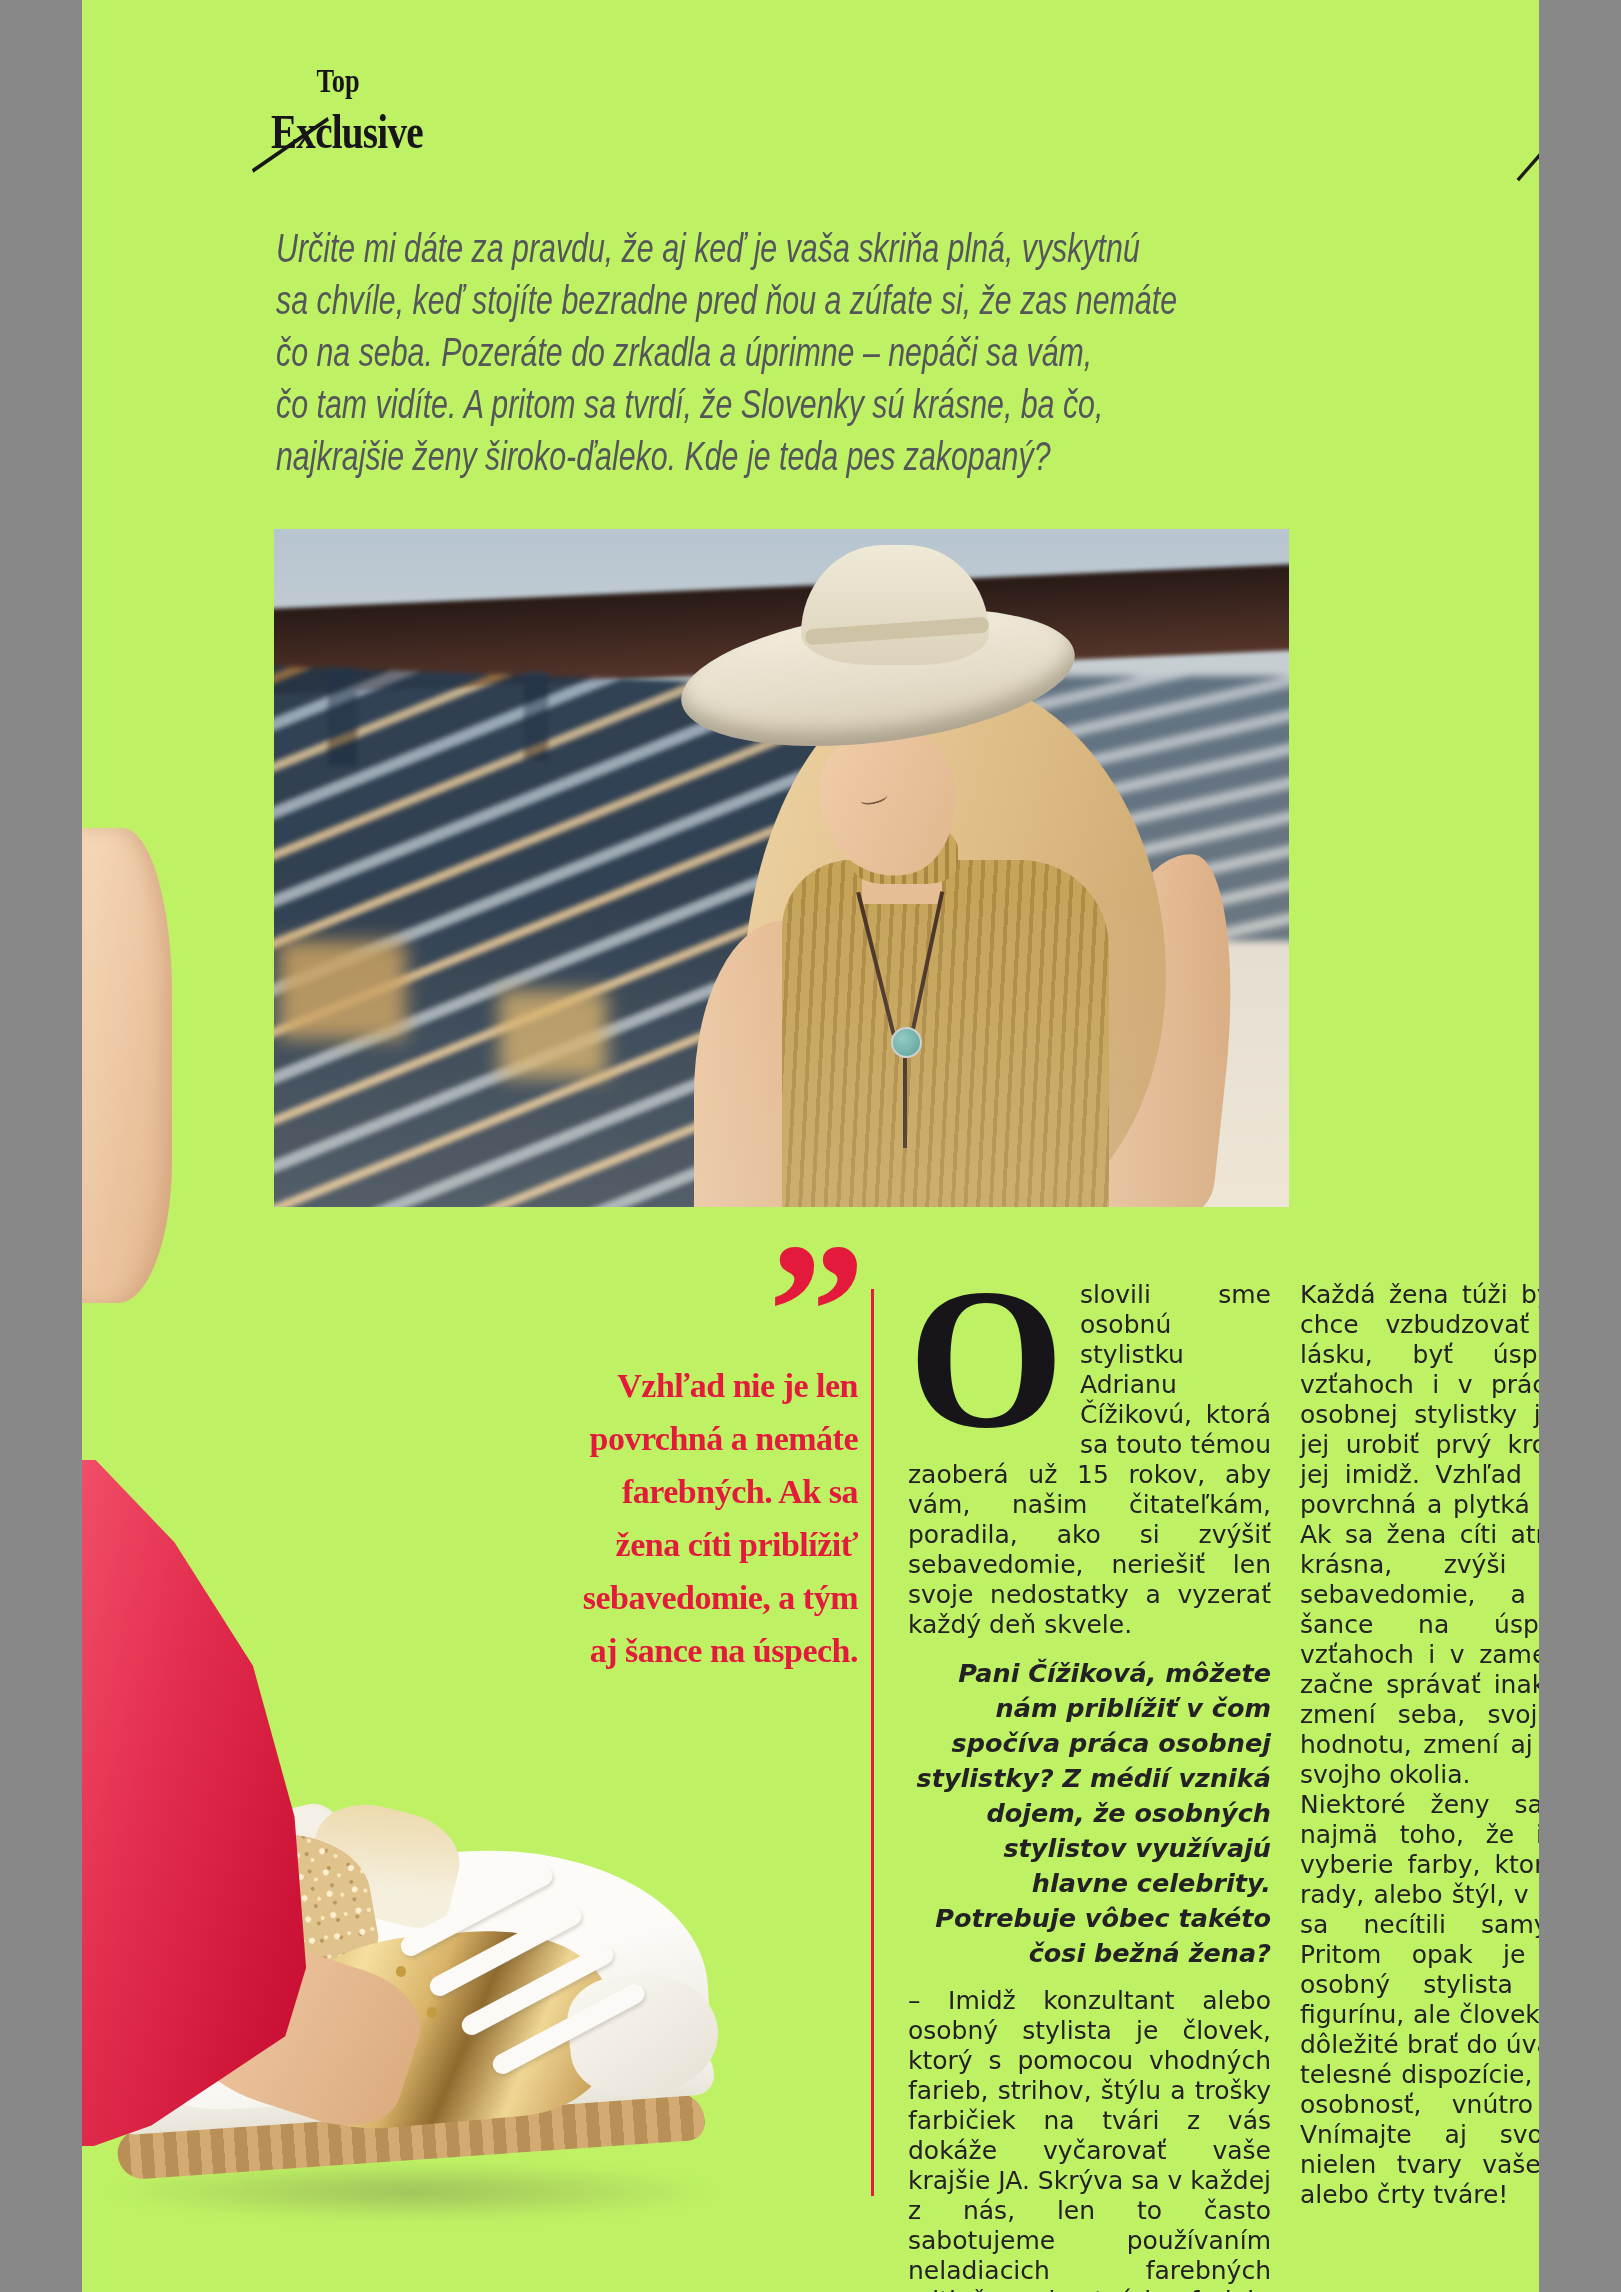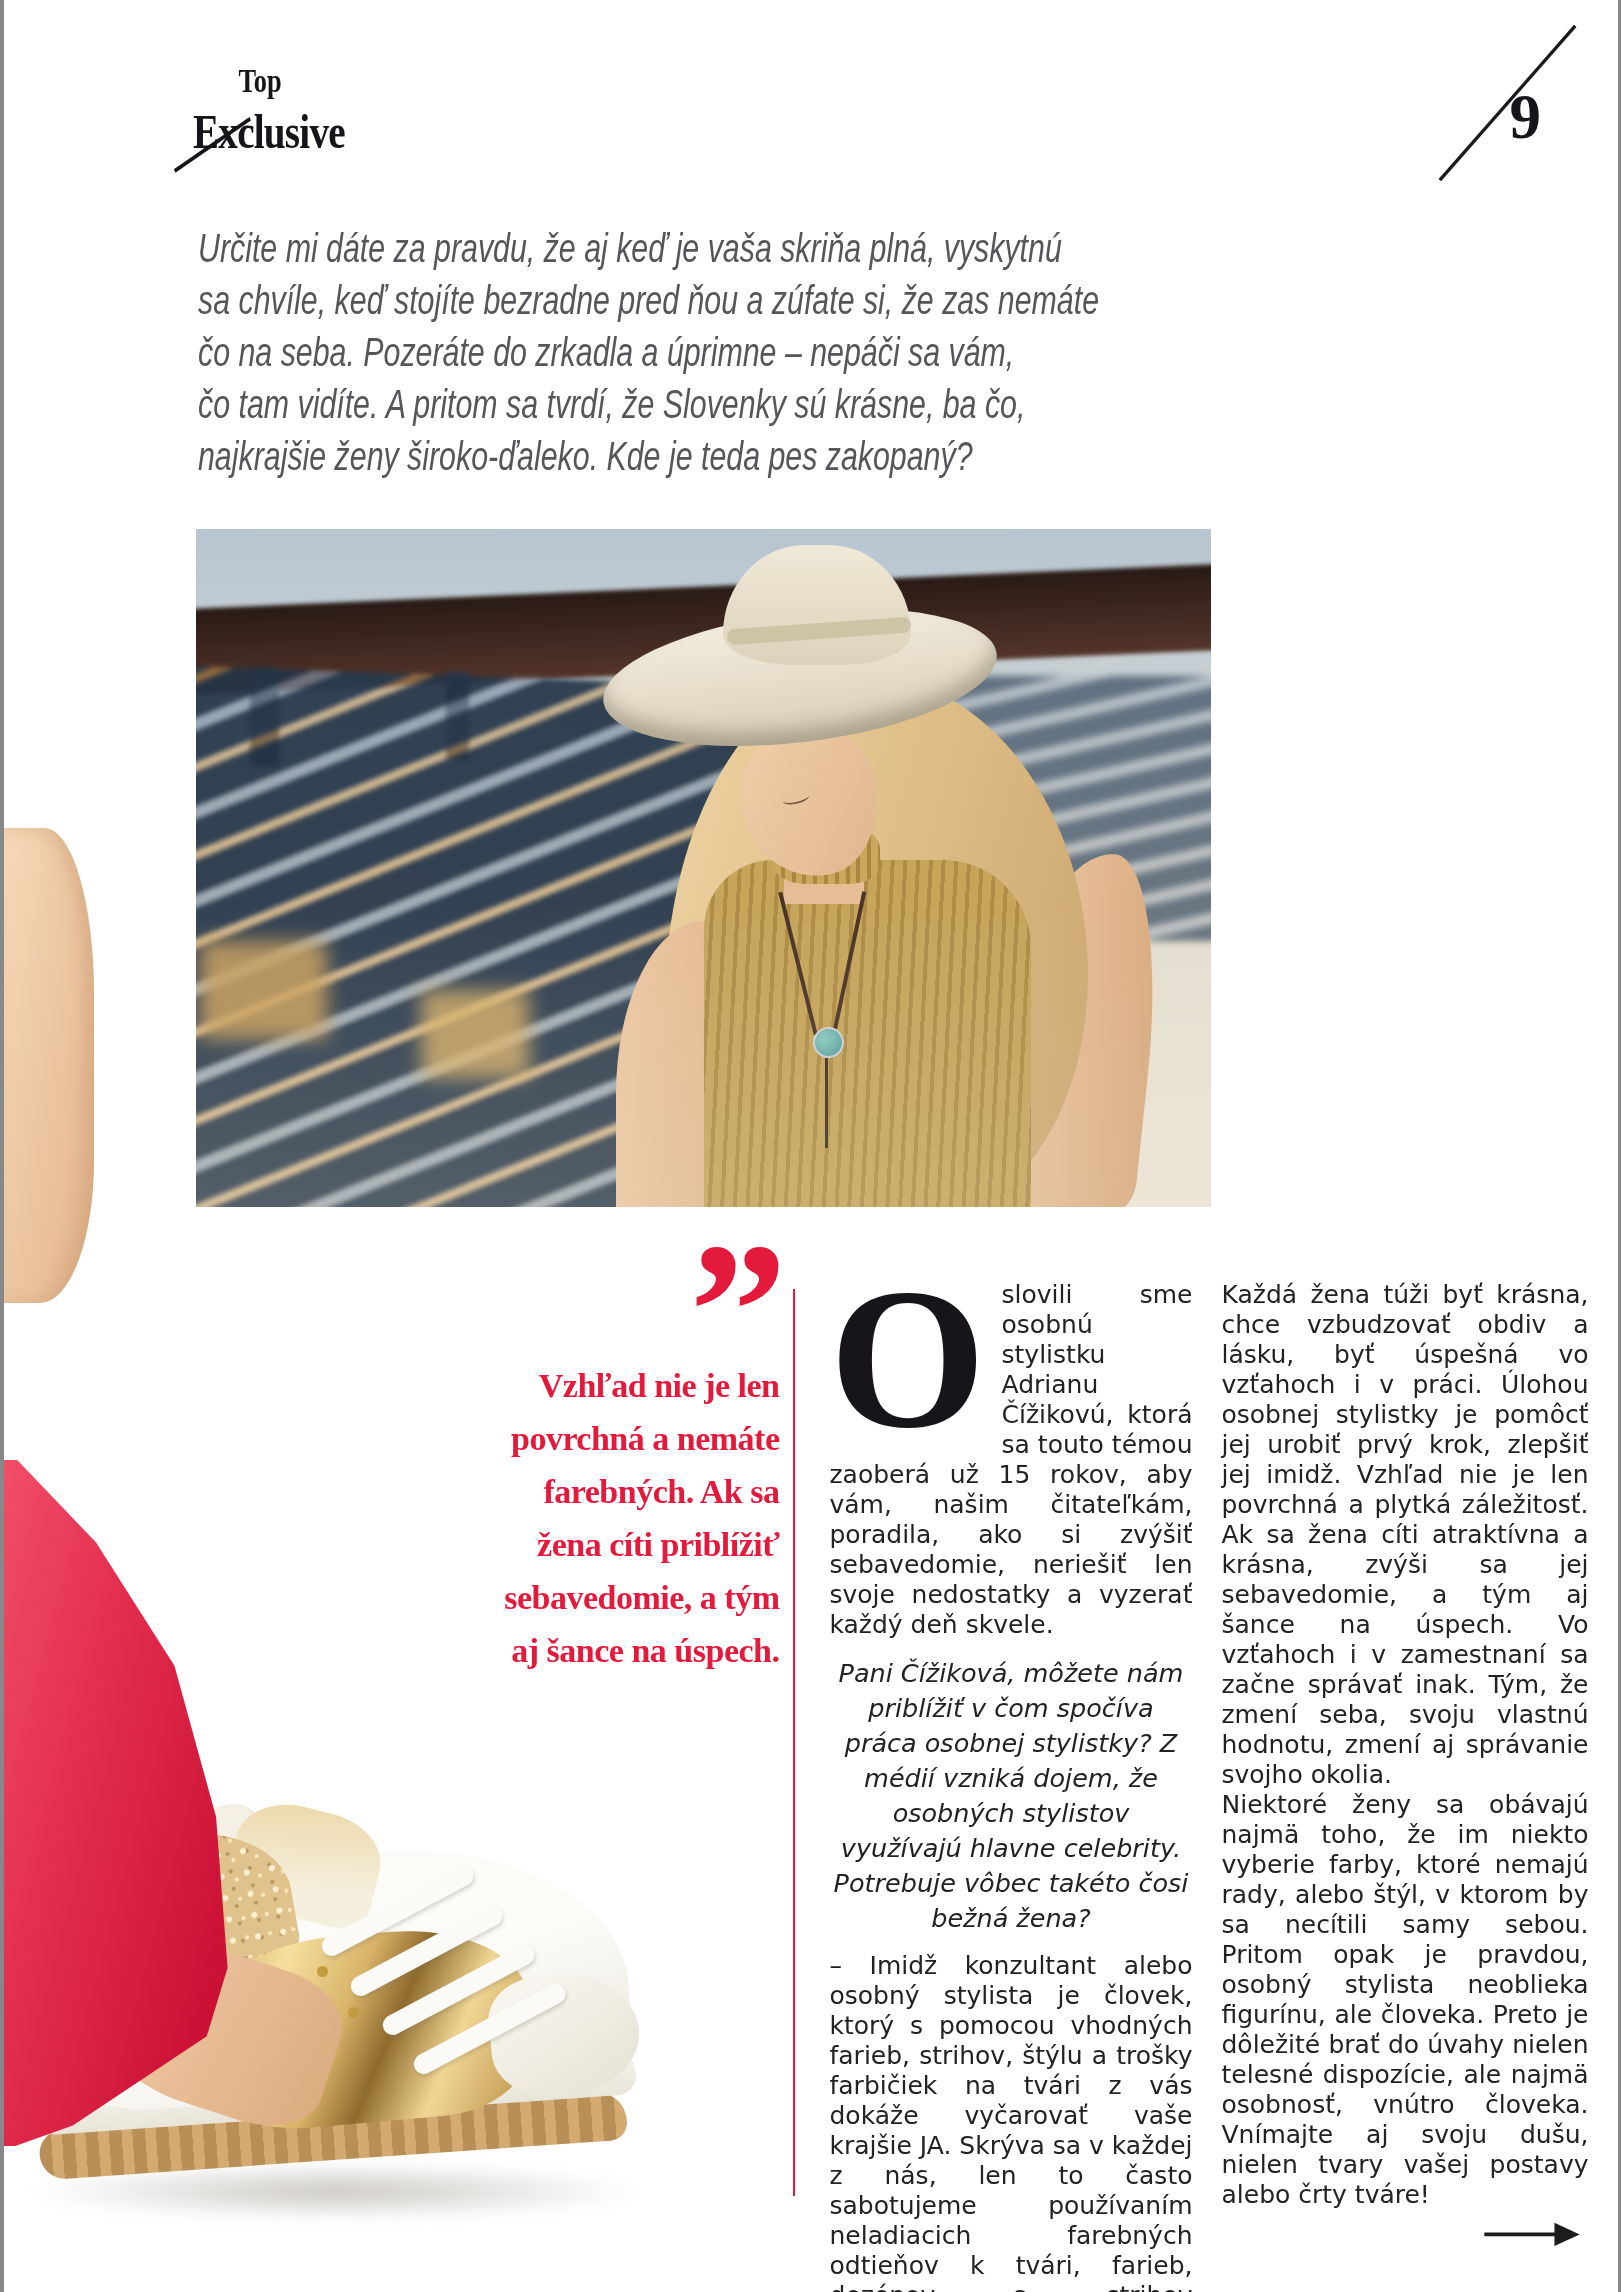--- a/index.html
+++ b/index.html
@@ -1,16 +1,16 @@
 <!DOCTYPE html>
 <html><head>
 <meta charset="utf-8">
 <style>
   html,body{margin:0;padding:0;background:#888;}
-  .page{position:relative;width:1614px;height:2293px;background:#ffffff;overflow:hidden;
+  .page{position:relative;width:1457px;height:2293px;background:#bef264;overflow:hidden;
         font-family:"DejaVu Sans",sans-serif;color:#242124;margin:0 auto;}
 
   
   .masthead{position:absolute;left:189px;top:59px;width:255px;height:108px;color:#17141a;
             transform:scaleX(.80);transform-origin:left top;}
   .mast-main{position:absolute;left:0;top:49px;font-family:"Liberation Serif",serif;font-weight:700;
              font-size:49px;line-height:47px;letter-spacing:-1px;}
   .mast-top{position:absolute;left:57px;top:5.9px;font-family:"Liberation Serif",serif;font-weight:700;
             font-size:33px;line-height:33px;}
   .mast-flourish{position:absolute;left:-23.5px;top:110px;width:108px;height:3.9px;background:#17141a;
@@ -133,22 +133,22 @@
   .red-rule{position:absolute;left:789px;top:1289px;width:2.9px;height:907px;background:#e41a3c;}
 
   
   .col{position:absolute;top:1280px;font-size:25px;line-height:30px;color:#242124;
        text-align:justify;}
   .col1{left:826px;width:363px;}
   .col2{left:1218px;width:367px;}
   .col p{margin:0;}
   .dropcap{float:left;font-family:"Liberation Serif",serif;font-weight:700;font-size:201px;
            line-height:145px;padding-top:5.9px;margin:0 15.7px 0 0;color:#17141a;}
-  .question{font-style:italic;font-weight:400;font-size:25.5px;line-height:35px;
-            text-align:center;margin-top:15.7px !important;}
+  .question{font-style:italic;font-weight:700;font-size:25.5px;line-height:35px;
+            text-align:right;margin-top:15.7px !important;}
   .answer{margin-top:15.7px !important;}
 
   .continue-arrow{position:absolute;left:1478px;top:2213px;}
 </style>
 </head>
 <body>
 
 <div class="page">
 
   <div class="masthead">

